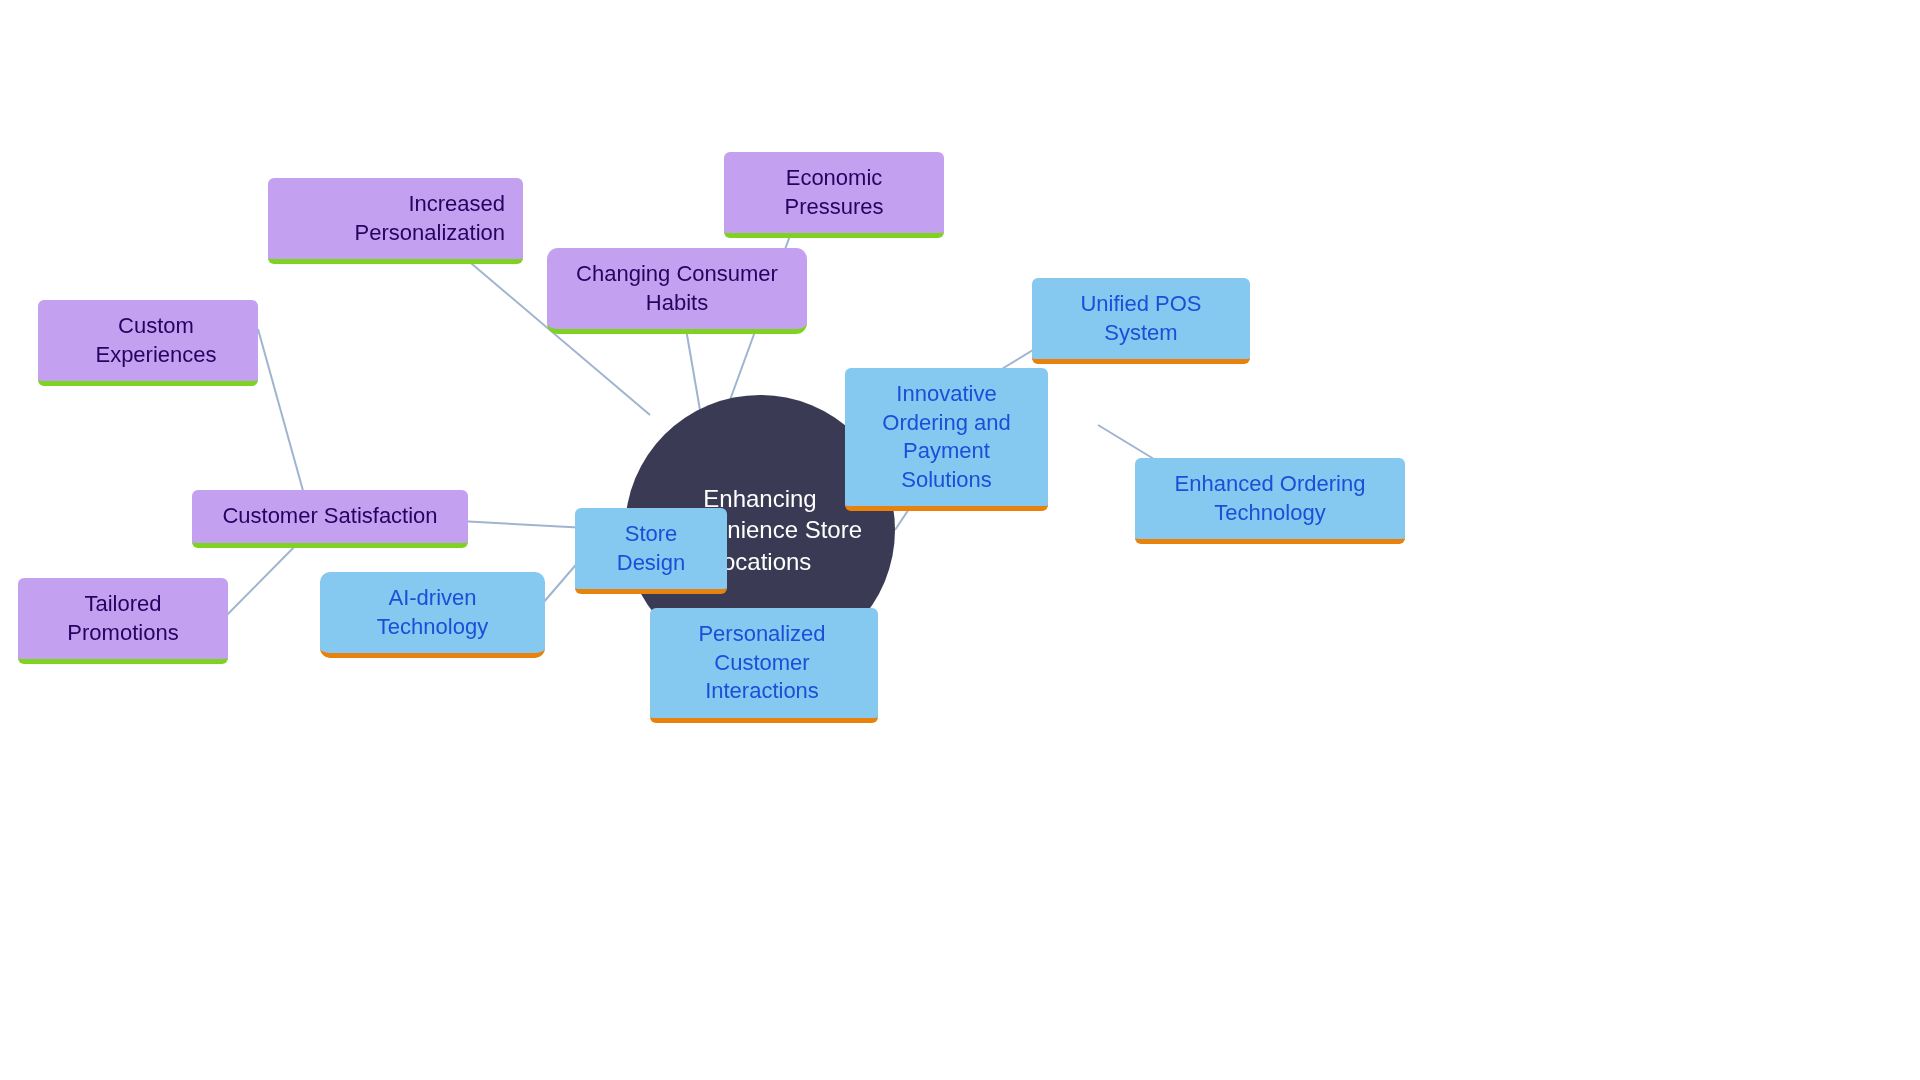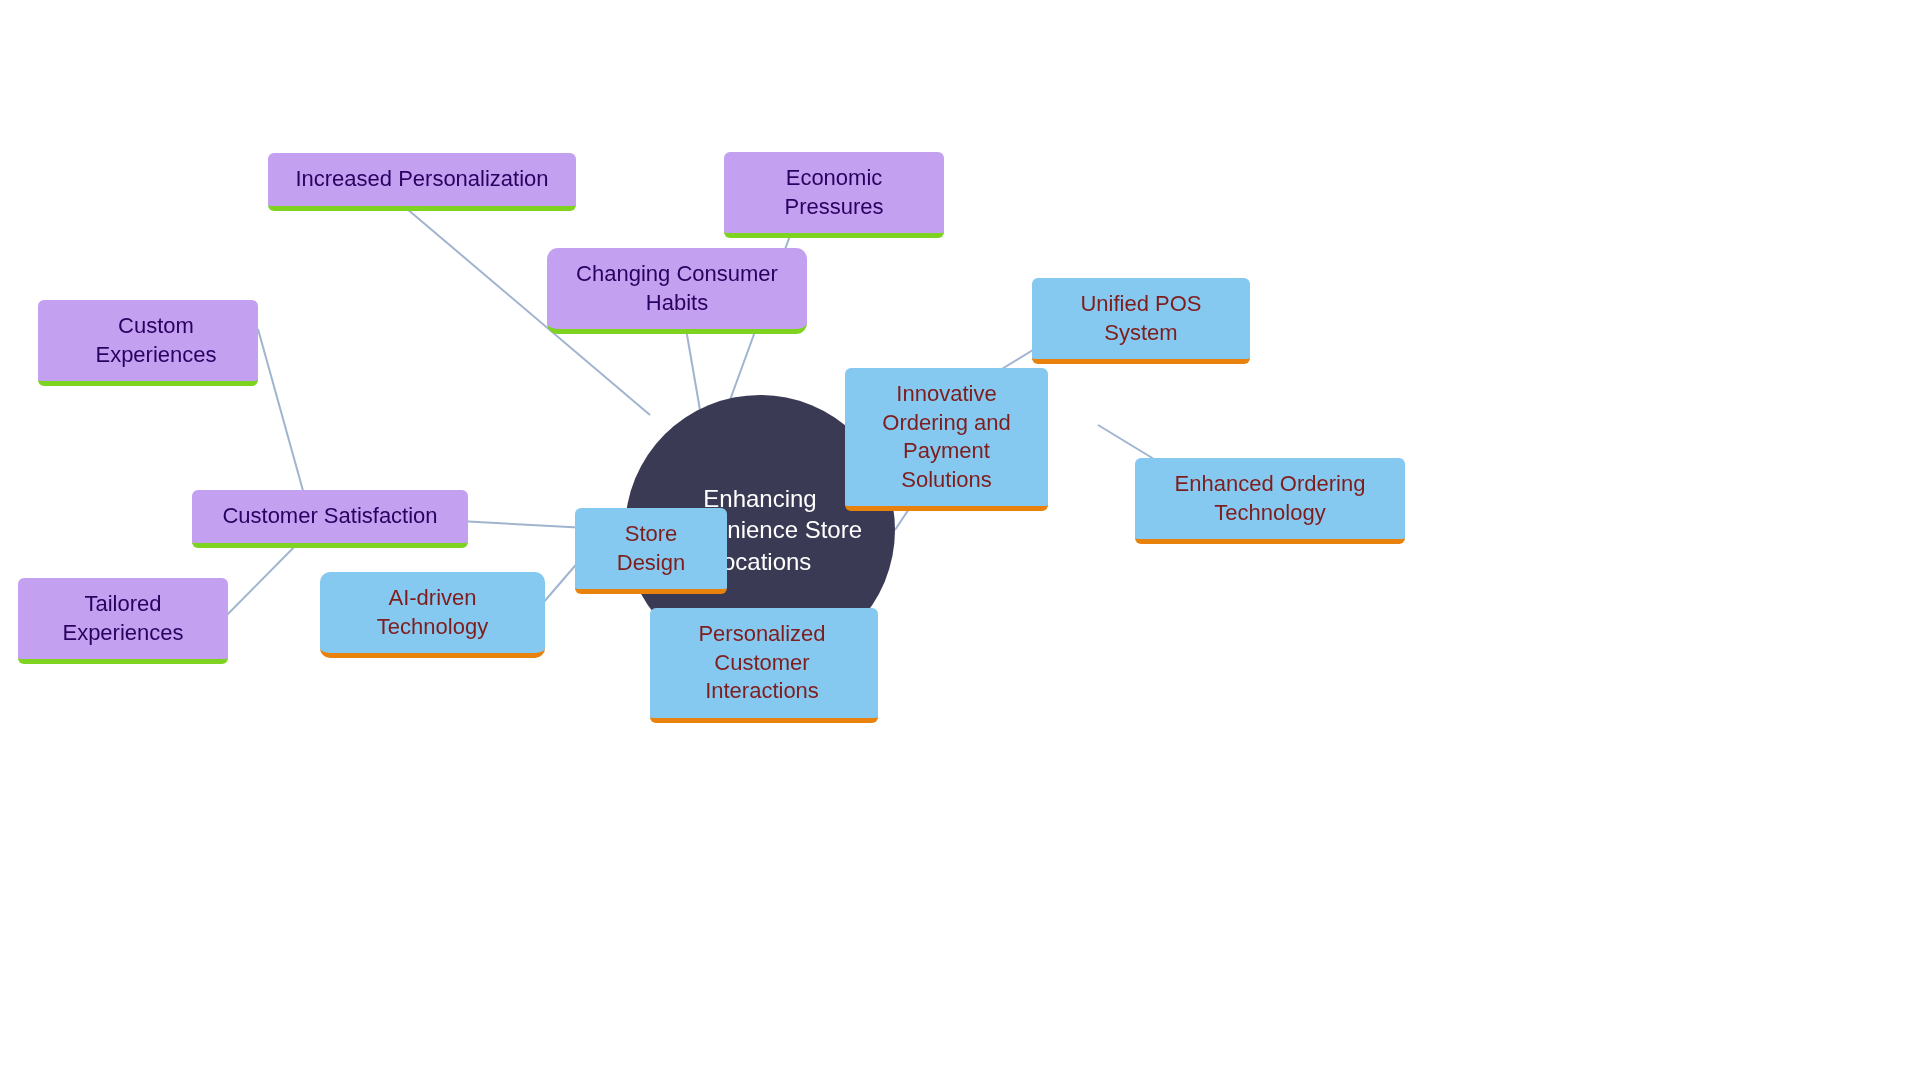--- a/index.html
+++ b/index.html
@@ -27,21 +27,21 @@
       text-align: center;
       line-height: 1.3;
     }
     .node-purple {
       background: #c4a0f0;
       color: #2a0060;
       border-bottom: 5px solid #7ed321;
     }
     .node-blue {
       background: #85c8f0;
-      color: #7f1d1d;
+      color: #1d4ed8;
       border-bottom: 5px solid #e8820c;
     }
     .node-center {
       background: #3a3a55;
       color: #ffffff;
       border-radius: 50%;
       width: 270px;
       height: 270px;
       display: flex;
       align-items: center;
@@ -83,27 +83,27 @@
 
   <line x1="1098" y1="425" x2="1200" y2="487" stroke="#a0b4d0" stroke-width="2"></line>
 </svg>
 
 <div class="node node-center" style="left: 625px; top: 395px;">Enhancing Convenience Store Locations</div>
 
 <div class="node node-purple" style="left:547px; top:248px; width:260px;border-radius:11px;">Changing Consumer Habits</div>
 
 <div class="node node-purple" style="left:724px; top:152px; width:220px;text-align:center;">Economic Pressures</div>
 
-<div class="node node-purple" style="left:268px; top:153px; width:308px;">Increased Personalization</div>
+<div class="node node-purple" style="left:268px; top:178px; width:255px;text-align:right;">Increased Personalization</div>
 
 <div class="node node-purple" style="left:192px; top:490px; width:276px;">Customer Satisfaction</div>
 
 <div class="node node-purple" style="left:38px; top:300px; width:220px;padding-left:34px;">Custom Experiences</div>
 
-<div class="node node-purple" style="left:18px; top:578px; width:210px;">Tailored Experiences</div>
+<div class="node node-purple" style="left:18px; top:578px; width:210px;">Tailored Promotions</div>
 
 <div class="node node-blue" style="left:575px; top:508px; width:152px;">Store Design</div>
 
 <div class="node node-blue" style="left:320px; top:572px; width:225px;border-radius:10px;">AI-driven Technology</div>
 
 <div class="node node-blue" style="left:650px; top:608px; width:228px;padding-left:14px;">Personalized Customer Interactions</div>
 
 <div class="node node-blue" style="left:845px; top:368px; width:203px;">Innovative Ordering and Payment Solutions</div>
 
 <div class="node node-blue" style="left:1032px; top:278px; width:218px;">Unified POS System</div>

